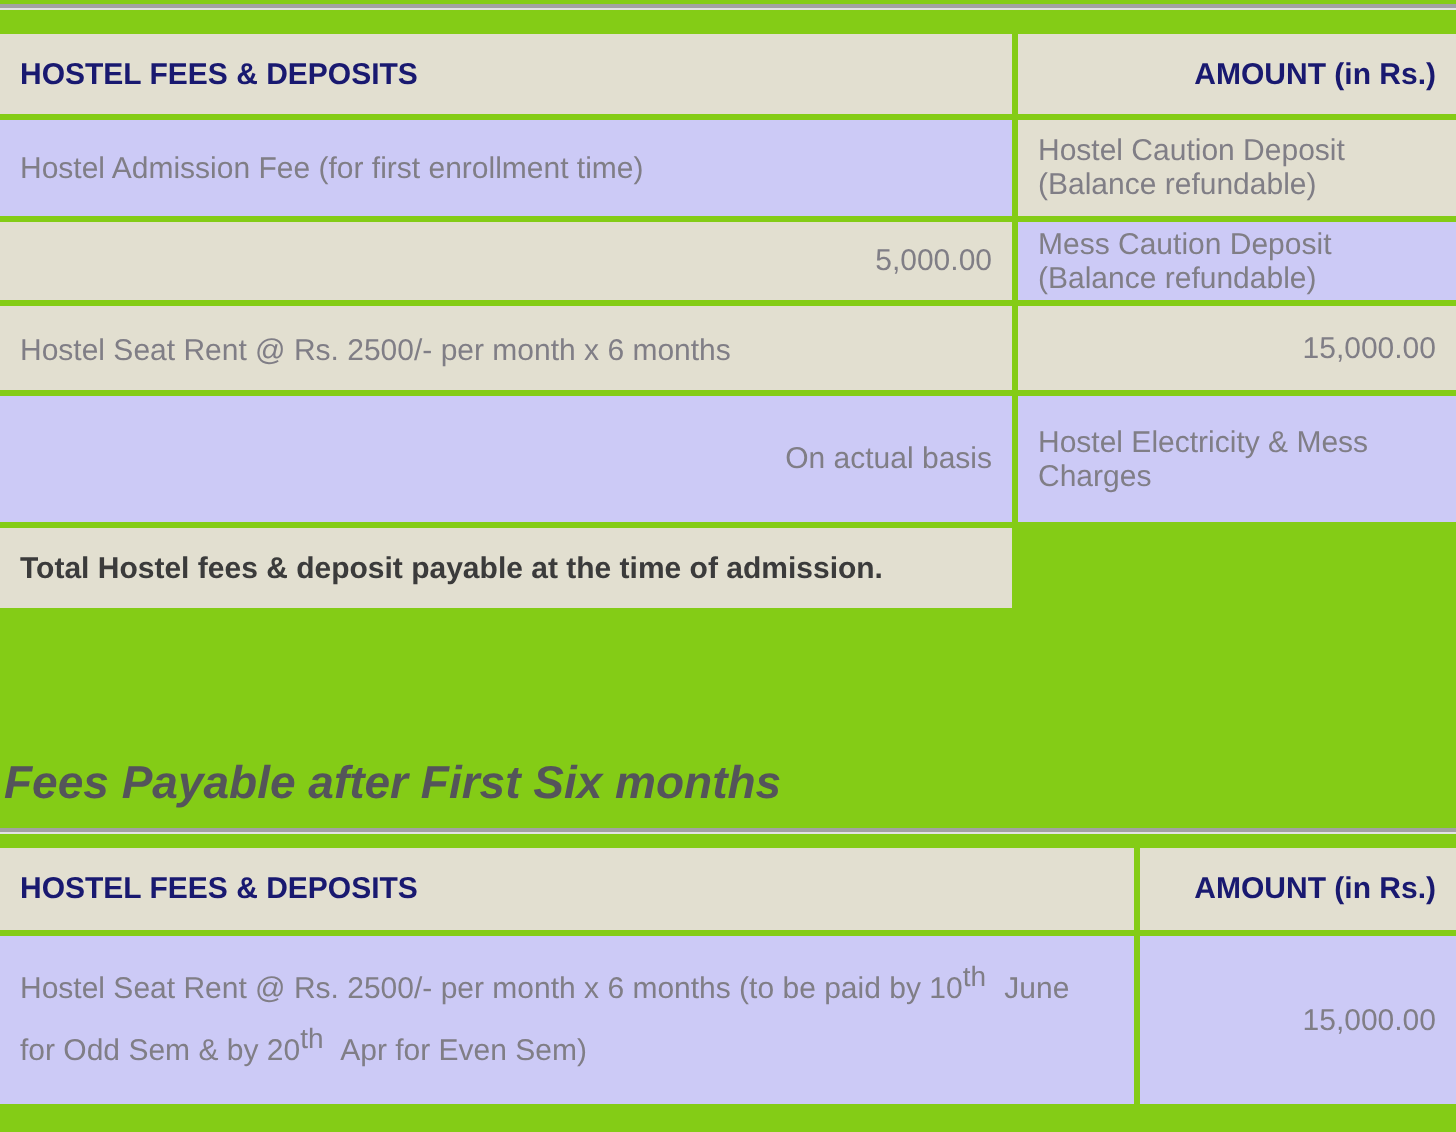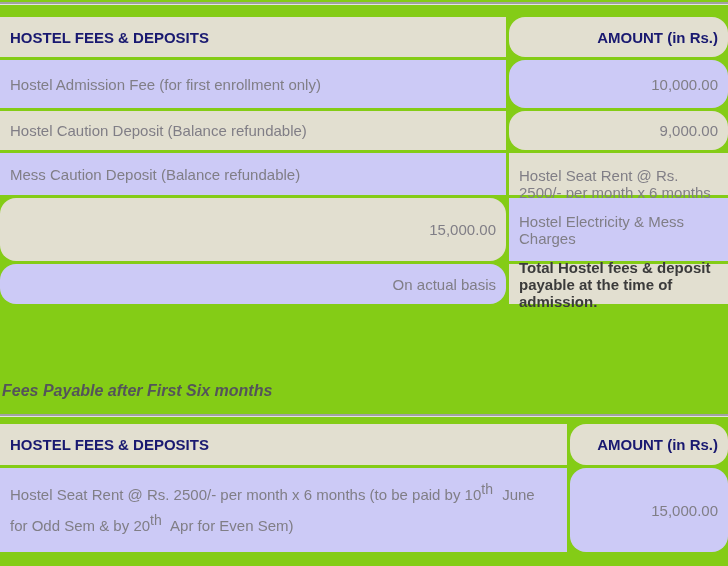--- a/index.html
+++ b/index.html
@@ -47,21 +47,20 @@
   }
   .label-cell {
     justify-content: flex-start;
     padding-left: 10px;
     padding-right: 12px;
   }
   .amount-cell {
     justify-content: flex-end;
     padding-right: 10px;
     text-align: right;
-    border-radius: 16px;
   }
   .beige { background: #e2dfd0; }
   .lav   { background: #cccaf6; }
   .header-cell {
     color: #191970;
     font-weight: bold;
     font-size: 15px;
   }
   .total-cell {
     color: #3b3b3b;
@@ -74,51 +73,50 @@
   .wrap-label {
     line-height: 31px;
   }
   .wrap-label sup {
     font-size: 14px;
     line-height: 0;
     margin-right: 5px;
   }
   .section-heading {
     margin: 30px 0 0 2px;
-    font-size: 16px;
+    font-size: 23px;
     font-weight: bold;
     font-style: italic;
     color: #54545a;
     line-height: 20px;
   }
 </style>
 </head>
 <body>
 
 <div class="page">
 
   <div class="hairline top"></div>
 
   <div class="fees-table t1">
     <div class="cell label-cell beige header-cell">HOSTEL FEES &amp; DEPOSITS</div>
     <div class="cell amount-cell beige header-cell">AMOUNT (in Rs.)</div>
 
-    <div class="cell label-cell lav">Hostel Admission Fee (for first enrollment only)</div>
-    <div class="cell amount-cell lav">10,000.00</div>
+    <div class="cell label-cell lav">Hostel Admission Fee (for first enrollment time)</div>
 
     <div class="cell label-cell beige">Hostel Caution Deposit (Balance refundable)</div>
-    <div class="cell amount-cell beige">9,000.00</div>
+    <div class="cell amount-cell beige">5,000.00</div>
 
     <div class="cell label-cell lav">Mess Caution Deposit (Balance refundable)</div>
 
     <div class="cell label-cell beige top-align">Hostel Seat Rent @ Rs. 2500/- per month x 6 months</div>
     <div class="cell amount-cell beige">15,000.00</div>
 
+    <div class="cell amount-cell lav">On actual basis</div>
     <div class="cell label-cell lav">Hostel Electricity &amp; Mess Charges</div>
-    <div class="cell amount-cell lav">On actual basis</div>
 
     <div class="cell label-cell beige total-cell">Total Hostel fees &amp; deposit payable at the time of admission.</div>
   </div>
 
   <div class="section-heading">Fees Payable after First Six months</div>
 
   <div class="hairline mid"></div>
 
   <div class="fees-table t2">
     <div class="cell label-cell beige header-cell">HOSTEL FEES &amp; DEPOSITS</div>

